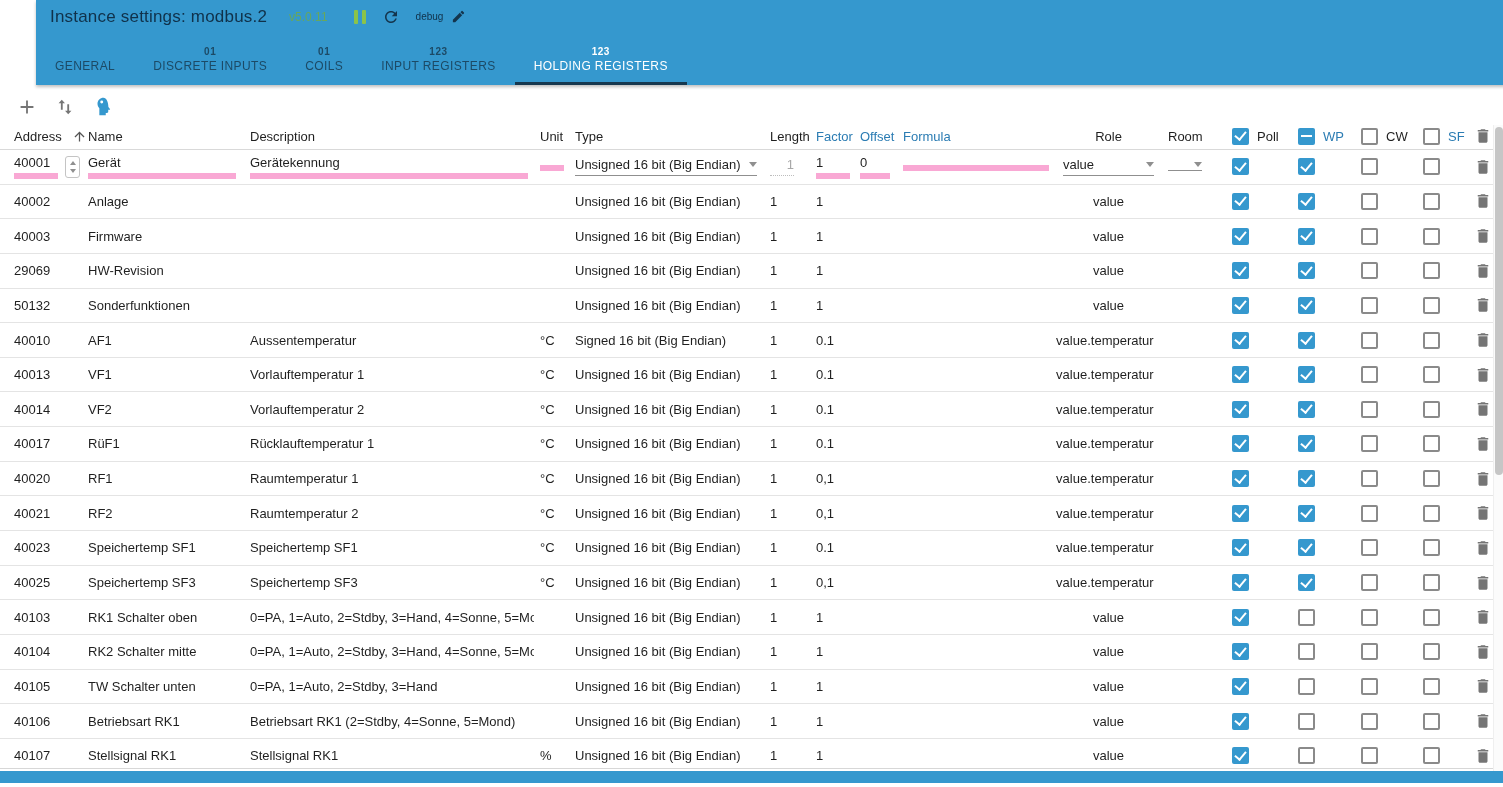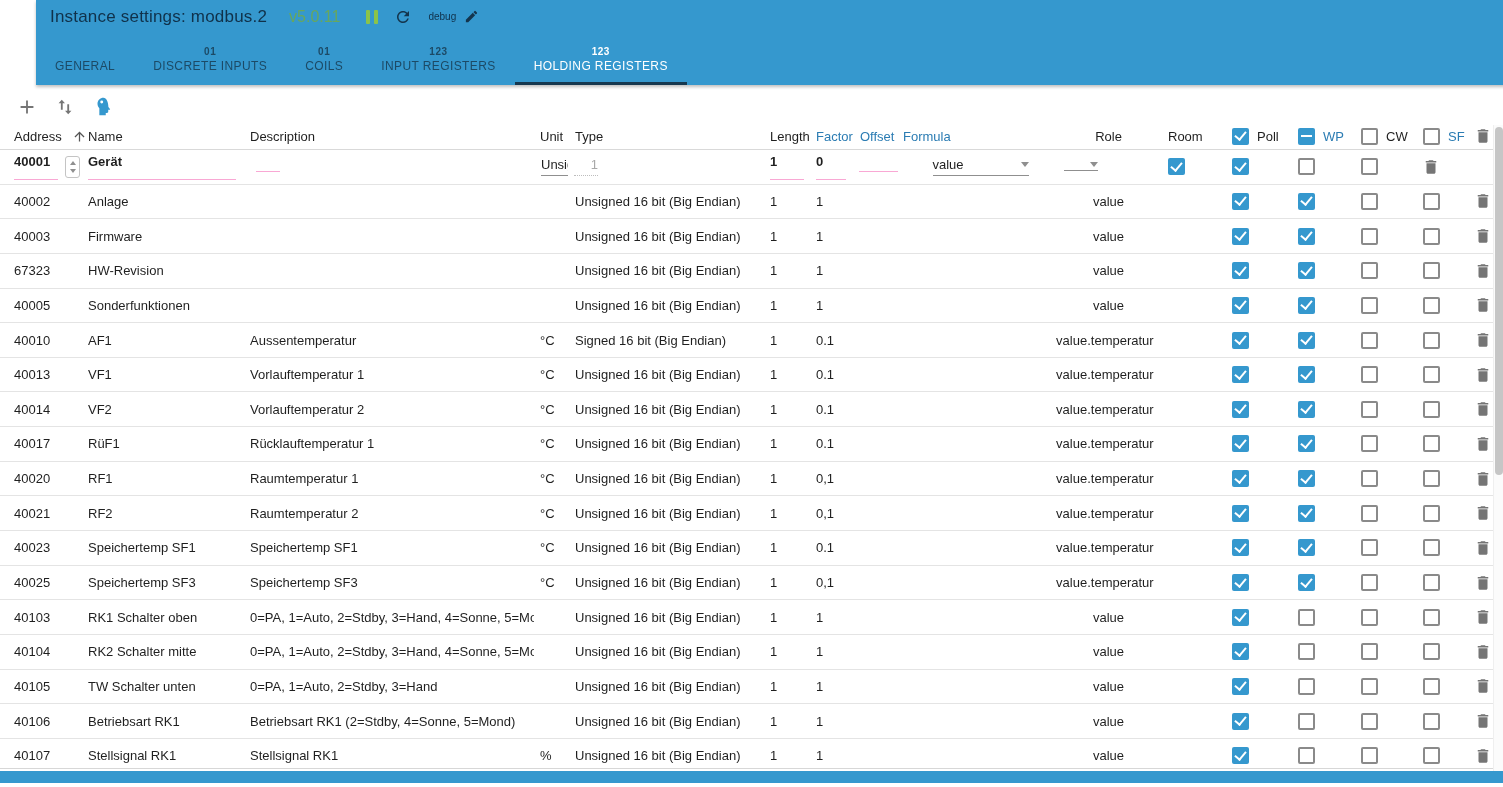--- a/index.html
+++ b/index.html
@@ -3,21 +3,21 @@
 <meta charset="utf-8">
 <style>
   * { margin:0; padding:0; box-sizing:border-box; }
   html,body { width:1503px; height:787px; overflow:hidden; }
   body { font-family:"Liberation Sans", sans-serif; font-size:13px; color:#1f1f1f; background:#fff; position:relative; }
 
   
   .appbar { background:#3598ce; height:85px; width:100%; box-shadow:0 2px 3px rgba(0,0,0,.25); position:relative; z-index:5;margin-left:36px; }
   .titlebar { display:flex; align-items:center; height:33px; padding-left:14px; }
   .app-title { font-size:17px; color:#10314a; letter-spacing:.2px; }
-  .version { font-size:16px; color:#67a75e; margin-left:22px;text-align:right; }
+  .version { font-size:12px; color:#67a75e; margin-left:22px;text-align:right; }
   .pause-btn { display:flex; gap:4px; margin-left:26px; cursor:pointer; }
   .pause-btn i { width:4px; height:14px; background:#8bc34a; border-radius:1px; display:block; }
   .icon-btn { margin-left:16px; cursor:pointer; display:flex; align-items:center; }
   .loglevel { font-size:10px; color:#10314a; margin-left:16px; }
   .edit-pencil { margin-left:8px; }
 
   
   .tabs { display:flex; height:52px; align-items:stretch; }
   .tab { display:flex; flex-direction:column; align-items:center; justify-content:center; padding:0 19px; min-width:74px; cursor:pointer; position:relative; color:#1c4a66; }
   .tab .badge { font-size:10px; font-weight:bold; letter-spacing:.5px; height:13px; }
@@ -55,21 +55,21 @@
   .cb.checked::after { content:''; position:absolute; left:5px; top:1.5px; width:5px; height:9px; border:solid #fff; border-width:0 2.2px 2.2px 0; transform:rotate(40deg); }
   .cb.indeterminate { background:#3598ce; }
   .cb.indeterminate::after { content:''; position:absolute; left:3px; top:7px; width:11px; height:2.6px; background:#fff; }
 
   
   .trash { cursor:pointer; display:flex; align-items:center; }
 
   
   .edit-only { display:none; }
   .tr.editing .edit-only { display:flex; }
-  .tr.editing .u { border-bottom:1px solid #f9a8d4; padding-bottom:10px; display:inline-block;font-weight:bold; }
+  .tr.editing .u { border-bottom:6px solid #f9a8d4; padding-bottom:3px; display:inline-block; }
   .tr.editing .t-addr .u { width:44px; }
   .tr.editing .t-name .u { width:148px; }
   .tr.editing .t-desc .u { width:278px; }
   .tr.editing .t-unit .u { width:24px; }
   .tr.editing .t-fac .u { width:34px; }
   .tr.editing .t-off .u { width:30px; }
   .tr.editing .t-for .u { width:146px; }
   .tr.editing .v-len { width:24px; border-bottom:1px dotted #bdbdbd; color:#a8a8a8; padding-bottom:3px; }
   .select { display:inline-flex; align-items:center; }
   .tr.editing .t-type .select { width:182px; border-bottom:1px solid #8f8f8f; justify-content:space-between; padding-bottom:3px; }
@@ -223,20 +223,23 @@
     <div class="td t-addr">
       <span class="v u">40001</span>
       <span class="spinner edit-only">
           <i class="up"></i>
           <i class="down"></i>
         </span>
     </div>
     <div class="td t-name">
         <span class="v u">Gerät</span>
       </div>
+    <div class="td t-desc">
+        <span class="v u">Gerätekennung</span>
+      </div>
     <div class="td t-unit p-unit">
         <span class="v u"></span>
       </div>
     <div class="td t-type p-type">
       <span class="select">
         <span class="v">Unsigned 16 bit (Big Endian)</span>
         <i class="dd-arrow edit-only"></i>
       </span>
     </div>
     <div class="td t-len p-len">
@@ -409,21 +412,21 @@
       <span class="trash">
         <svg width="18" height="18" viewBox="0 0 24 24">
             <path fill="#757575" d="M6 19c0 1.1.9 2 2 2h8c1.1 0 2-.9 2-2V7H6v12zM19 4h-3.5l-1-1h-5l-1 1H5v2h14V4z"></path>
           </svg>
       </span>
     </div>
   </div>
 
   <div class="grid-row tr">
     <div class="td t-addr">
-      <span class="v u">67323</span>
+      <span class="v u">29069</span>
 
     </div>
     <div class="td t-name">
         <span class="v u">HW-Revision</span>
       </div>
     <div class="td t-desc">
         <span class="v u"></span>
       </div>
     <div class="td t-unit p-unit">
         <span class="v u"></span>
@@ -474,21 +477,21 @@
       <span class="trash">
         <svg width="18" height="18" viewBox="0 0 24 24">
             <path fill="#757575" d="M6 19c0 1.1.9 2 2 2h8c1.1 0 2-.9 2-2V7H6v12zM19 4h-3.5l-1-1h-5l-1 1H5v2h14V4z"></path>
           </svg>
       </span>
     </div>
   </div>
 
   <div class="grid-row tr">
     <div class="td t-addr">
-      <span class="v u">40005</span>
+      <span class="v u">50132</span>
 
     </div>
     <div class="td t-name">
         <span class="v u">Sonderfunktionen</span>
       </div>
     <div class="td t-desc">
         <span class="v u"></span>
       </div>
     <div class="td t-unit p-unit">
         <span class="v u"></span>

